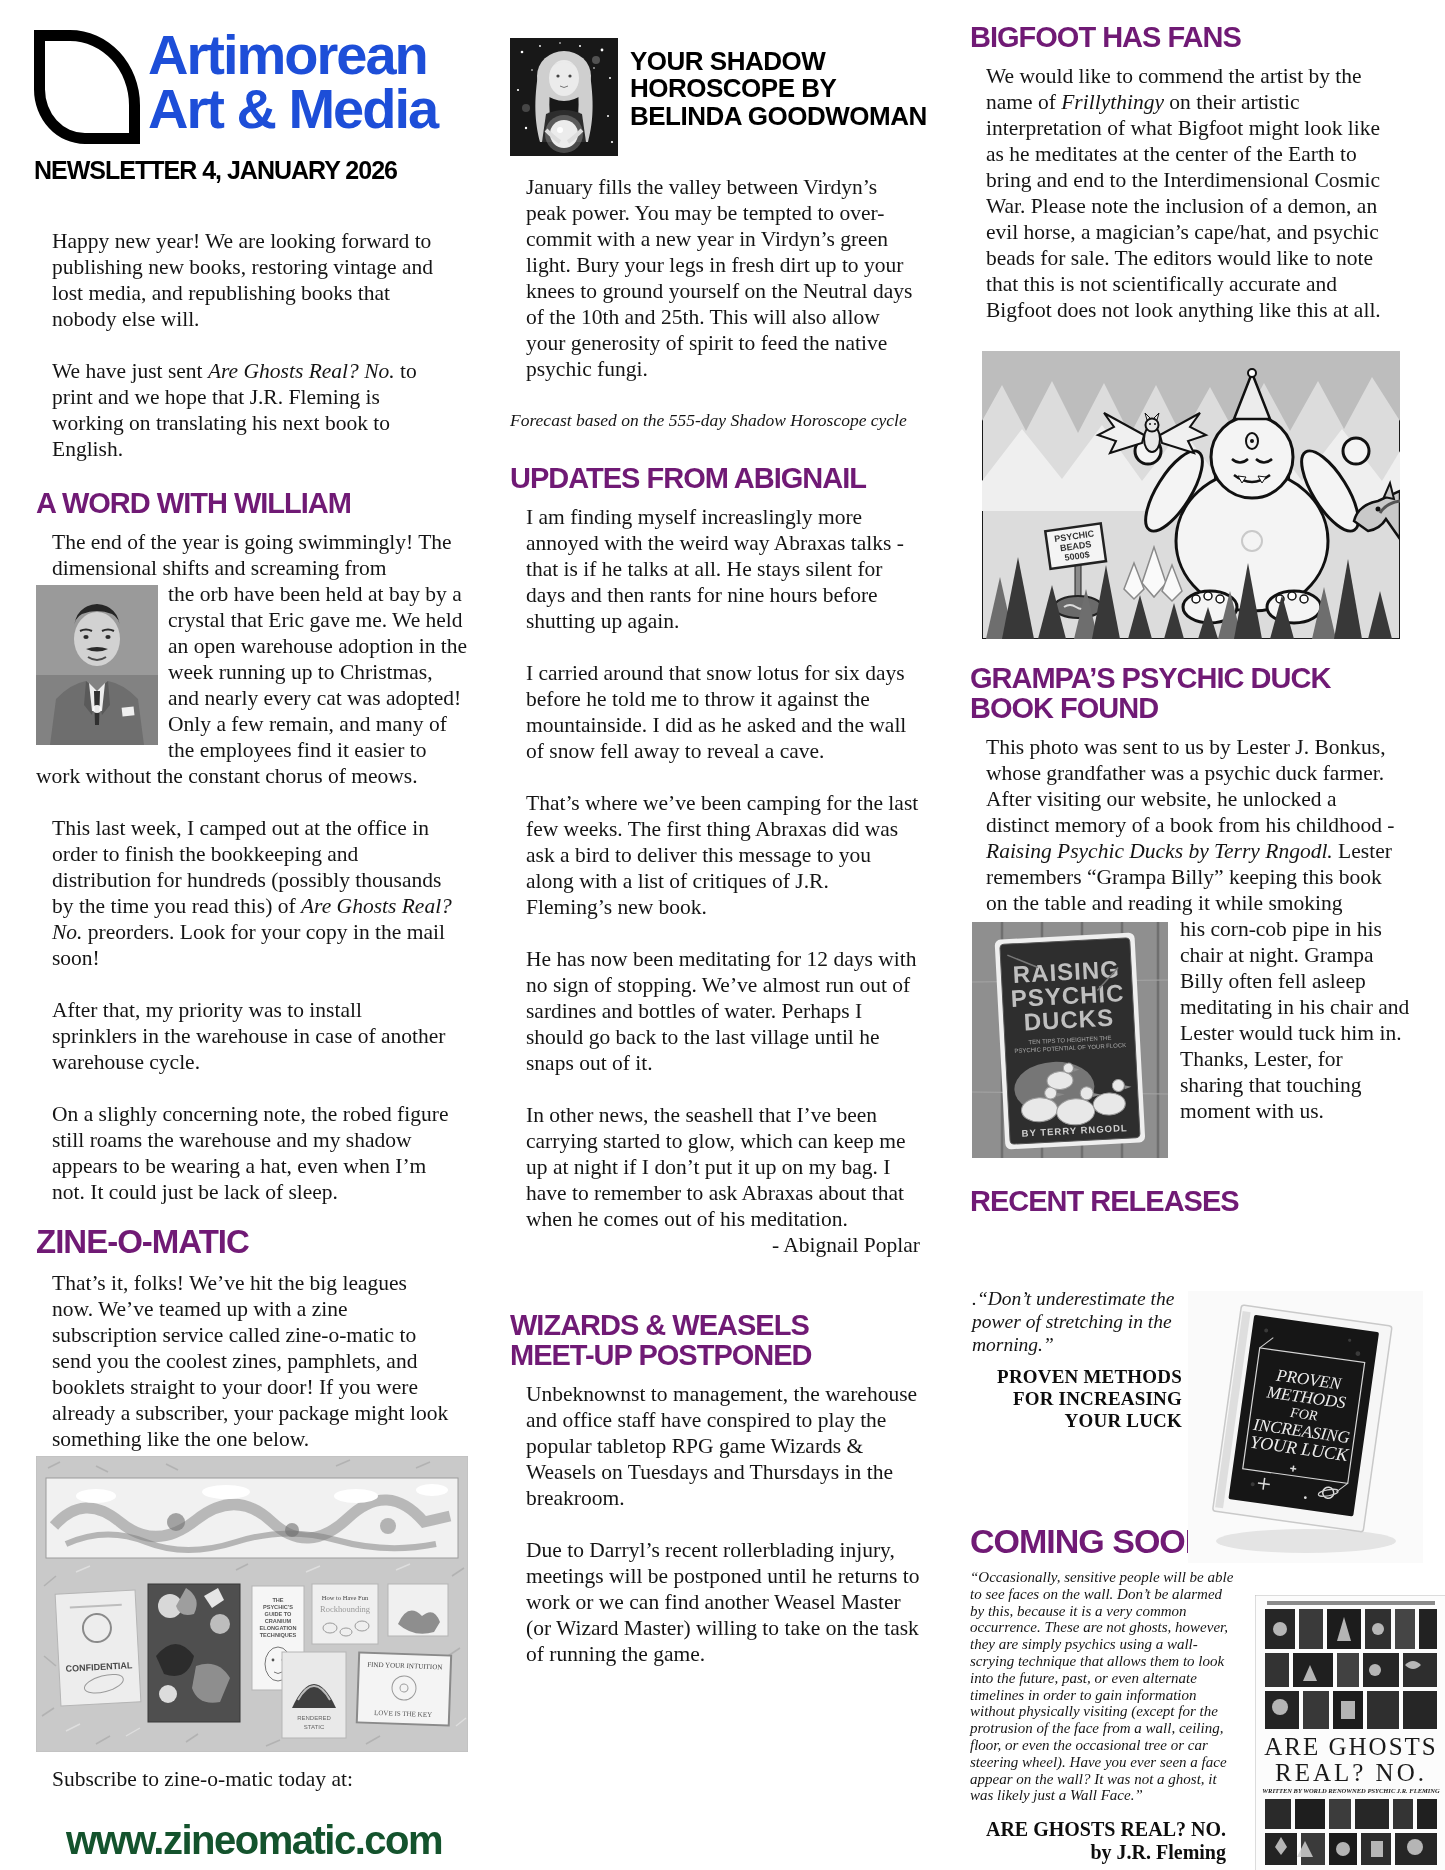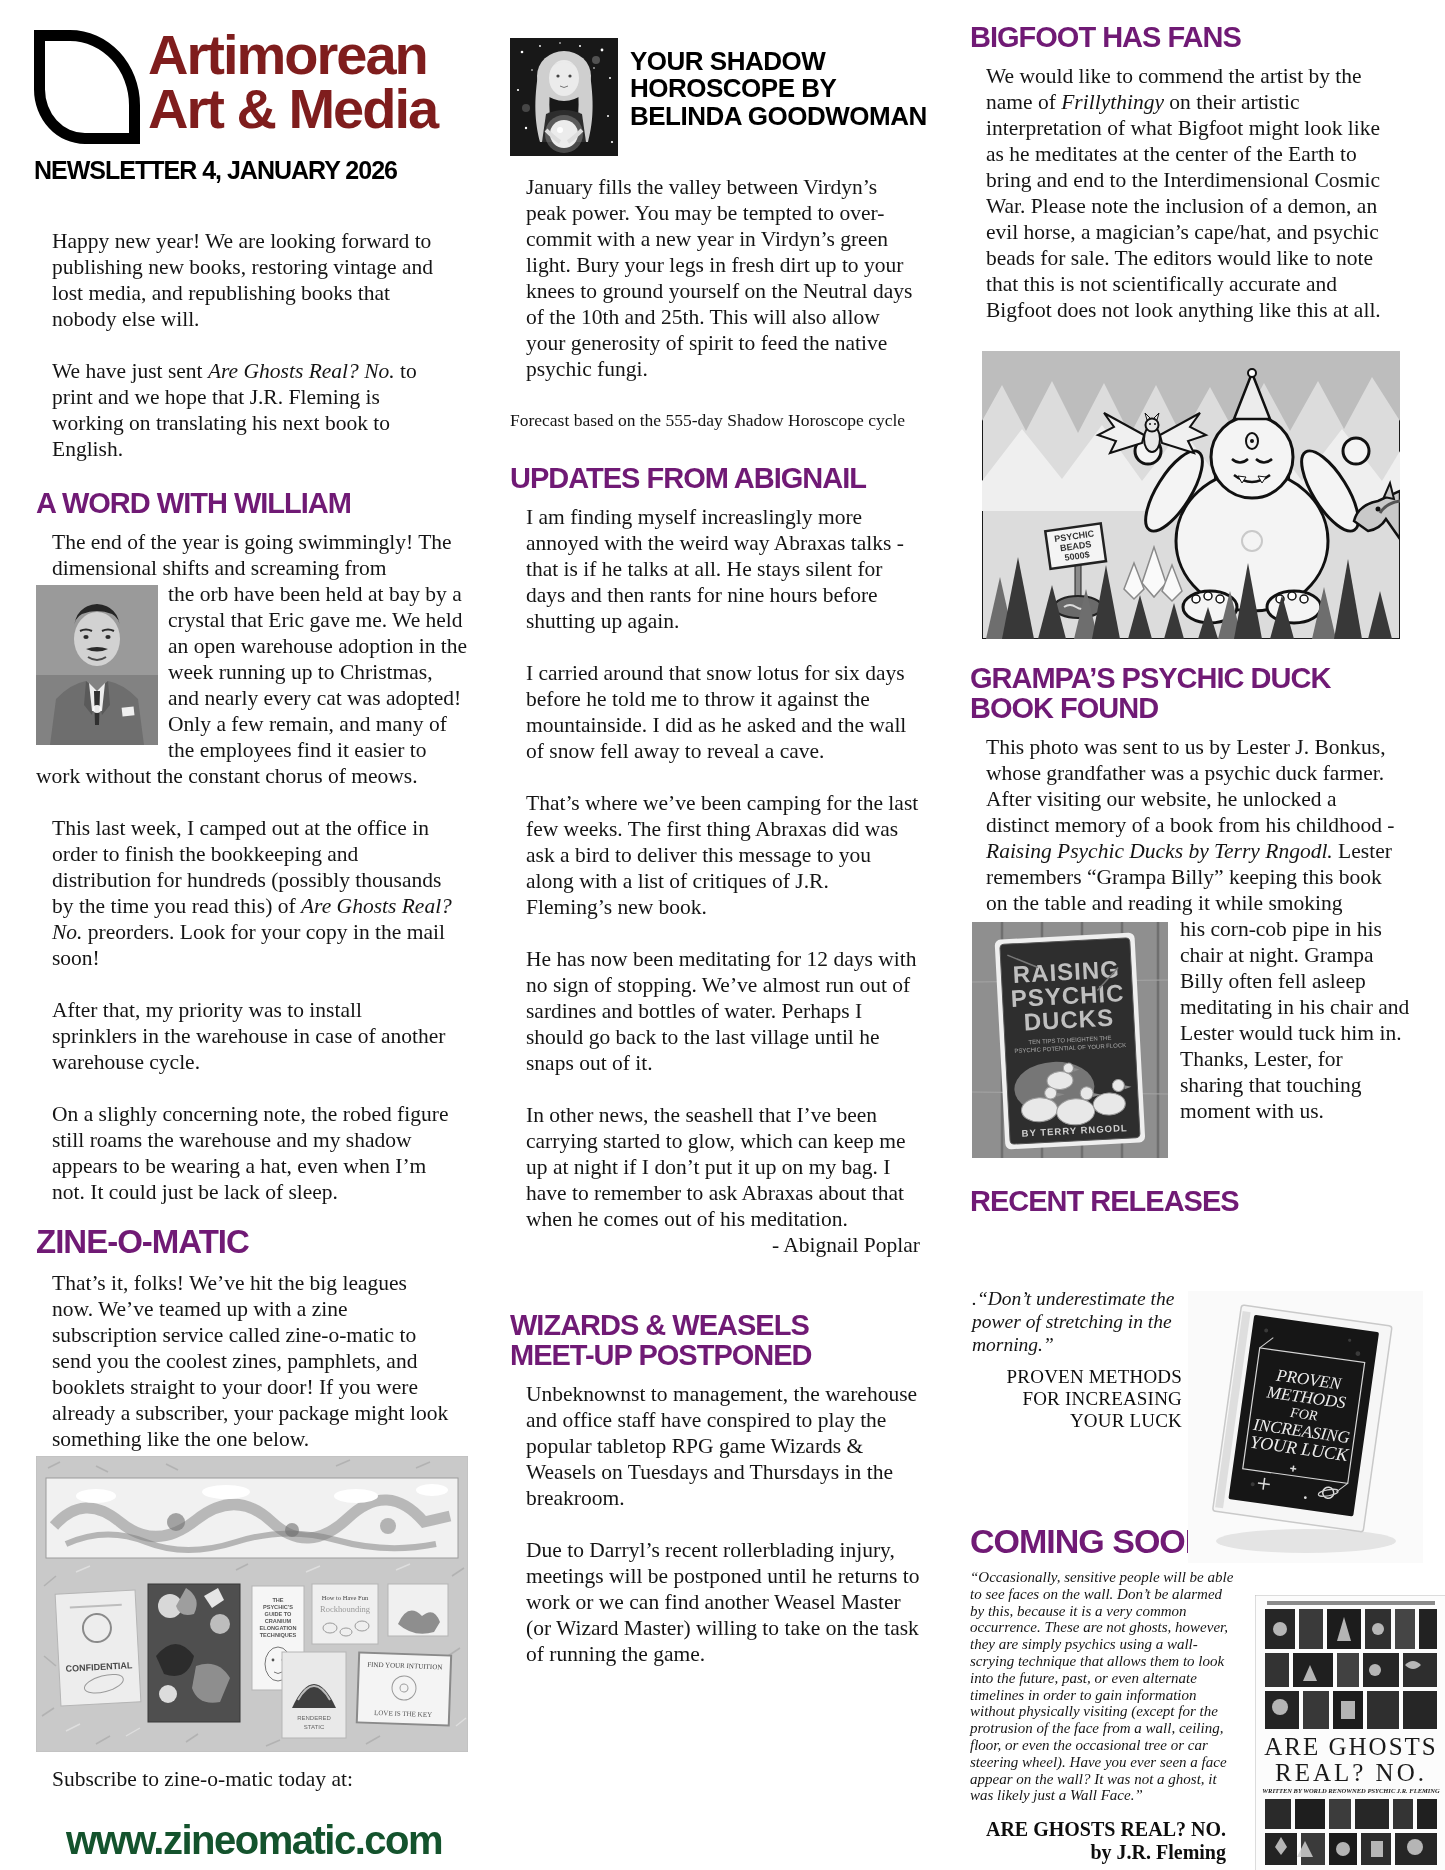--- a/index.html
+++ b/index.html
@@ -3,21 +3,21 @@
 <meta charset="utf-8">
 <style>
   html,body{margin:0;padding:0;background:#e9e9e9;}
   .page{position:relative;width:1445px;height:1870px;background:#ffffff;margin:0 auto;
         font-family:"Liberation Serif",serif;color:#151515;overflow:hidden;}
   
   .masthead{position:absolute;left:34px;top:28px;}
   .logo-row{display:flex;align-items:flex-start;}
   .leaf{width:84px;height:92px;border:11px solid #000;border-radius:0 66% 0 48%;margin:2px 8px 0 0;background:#fff;}
   .brand{font-family:"Liberation Sans",sans-serif;font-weight:bold;font-size:56px;line-height:.96;
-         letter-spacing:-2px;color:#7f1d1d;}
+         letter-spacing:-2px;color:#1d4ed8;}
   .issue{font-family:"Liberation Sans",sans-serif;font-weight:bold;font-size:25px;letter-spacing:-1px;
          margin-top:12px;color:#000000;}
   
   .col{position:absolute;font-size:21.5px;line-height:26px;}
   #col1{left:36px;top:228px;width:432px;}
   #col2{left:510px;top:38px;width:426px;}
   #col3{left:970px;top:22px;width:441px;}
   .col p{margin:0 16px 26px;}
   .h-section{font-family:"Liberation Sans",sans-serif;font-weight:bold;color:#701a75;
              font-size:29px;line-height:1.06;letter-spacing:-1px;margin:0 0 10px;}
@@ -28,30 +28,30 @@
   
   .william-photo{float:left;margin:4px 10px 2px 0;}
   .zine-img{display:block;margin:4px 0 14px 0;}
   .subscribe-line{margin:0 0 2px;}
   .zine-url{font-family:"Liberation Sans",sans-serif;font-weight:bold;font-size:40px;letter-spacing:-1.5px;
             margin-left:30px;white-space:nowrap;color:#14532d;line-height:44px;}
   
   .horo-header{display:flex;margin-bottom:18px;}
   .horo-heading{font-family:"Liberation Sans",sans-serif;font-weight:bold;font-size:26px;line-height:1.05;
                 letter-spacing:-0.5px;padding-top:10px;margin-left:12px;color:#000;}
-  .footnote{font-size:17.5px;line-height:21px;margin:28px 0 0;}
+  .footnote{font-style:italic;font-size:17.5px;line-height:21px;margin:28px 0 0;}
   .updates-gap{margin-top:32px;}
   .signature{text-align:right;margin:0;}
   .wizards-gap{margin-top:52px;}
   
   .bigfoot-img{display:block;margin:28px 0 24px 12px;}
   .duck-photo{float:left;margin:6px 12px 2px 2px;}
   .recent-wrap{position:relative;height:236px;}
   .recent-quote{font-style:italic;font-size:19.5px;line-height:23px;width:250px;margin:70px 0 0 2px;}
-  .recent-caption{font-weight:normal;font-size:19px;line-height:22px;width:212px;text-align:right;
+  .recent-caption{font-weight:bold;font-size:19px;line-height:22px;width:212px;text-align:right;
                   margin-top:10px;letter-spacing:.2px;color:#0d0d0d;}
   .proven-book{position:absolute;top:4px;right:-12px;}
   .coming-wrap{position:relative;}
   .coming-quote{font-style:italic;font-size:15px;line-height:16.8px;width:268px;}
   .coming-caption{width:256px;text-align:right;font-weight:bold;font-size:20px;line-height:23px;margin-top:14px;color:#0d0d0d;}
   .ghost-book{position:absolute;top:26px;right:-36px;}
 </style>
 </head>
 <body>
 

